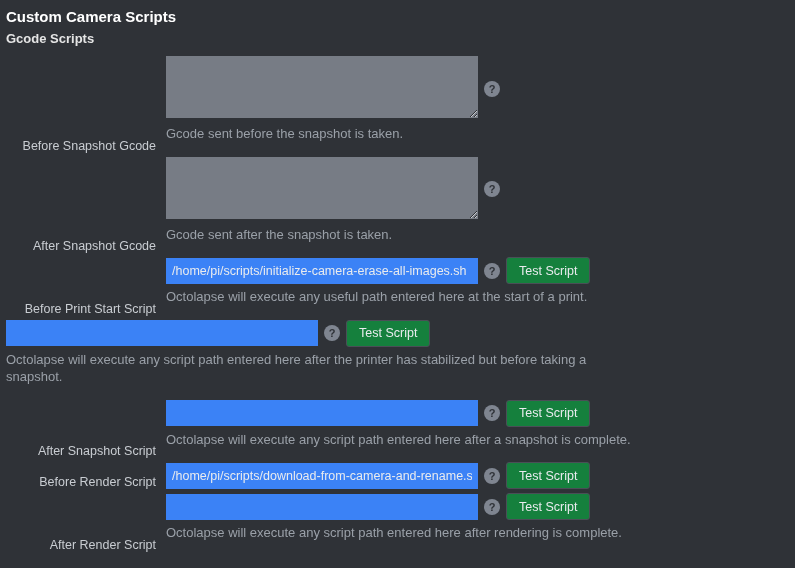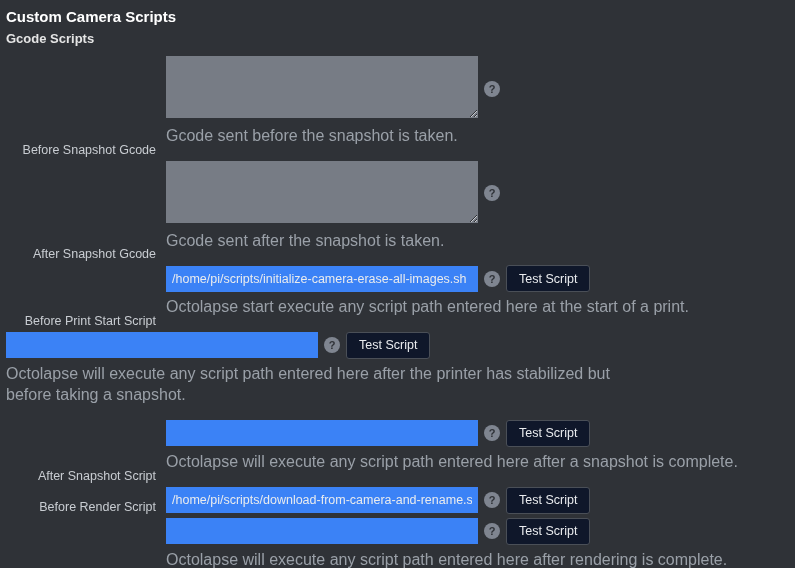--- a/index.html
+++ b/index.html
@@ -72,31 +72,31 @@
     font-weight: 700;
     display: inline-flex;
     align-items: center;
     justify-content: center;
     flex: 0 0 16px;
     cursor: pointer;
   }
   .test-btn {
     height: 27px;
     padding: 0 12px;
-    background: #0f172a;
+    background: #15803d;
     border: 1px solid #4a4f57;
     border-radius: 3px;
     color: #e9ebee;
     font-size: 12.5px;
     cursor: pointer;
     font-family: inherit;
   }
   .help-text {
     color: #9aa0a8;
-    font-size: 16px;
+    font-size: 13px;
     margin: 4px 0 10px 0;
     line-height: 1.35;
     max-width: 620px;
   }
   .ta-wrap { position: relative; display: inline-block; }
 </style>
 </head>
 <body>
 
 <div class="container">
@@ -126,21 +126,21 @@
   </div>
 
   <div class="form-row">
     <div class="label-col">Before Print Start Script</div>
     <div class="control-col">
       <div class="input-line">
         <input type="text" value="/home/pi/scripts/initialize-camera-erase-all-images.sh" style="">
         <span class="help-icon">?</span>
         <button class="test-btn">Test Script</button>
       </div>
-      <div class="help-text">Octolapse start execute any script path entered here at the start of a print.</div>
+      <div class="help-text">Octolapse will execute any useful path entered here at the start of a print.</div>
     </div>
   </div>
 
   <div class="form-row">
     <div class="control-col">
       <div class="input-line">
         <input type="text" value="" style="">
         <span class="help-icon">?</span>
         <button class="test-btn">Test Script</button>
       </div>

